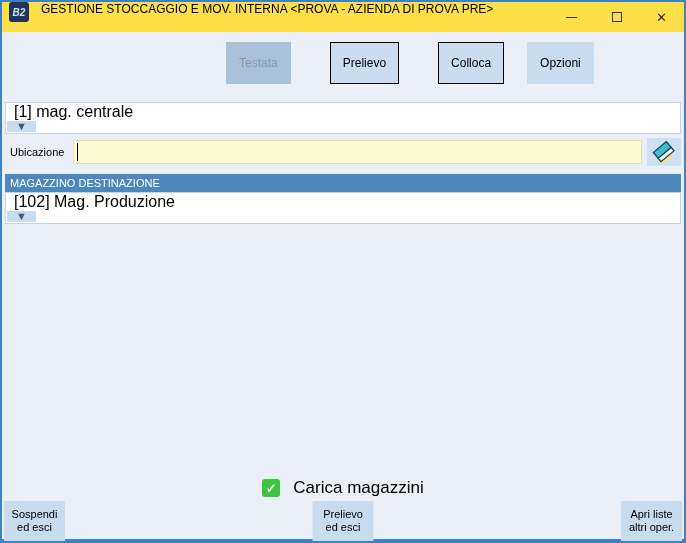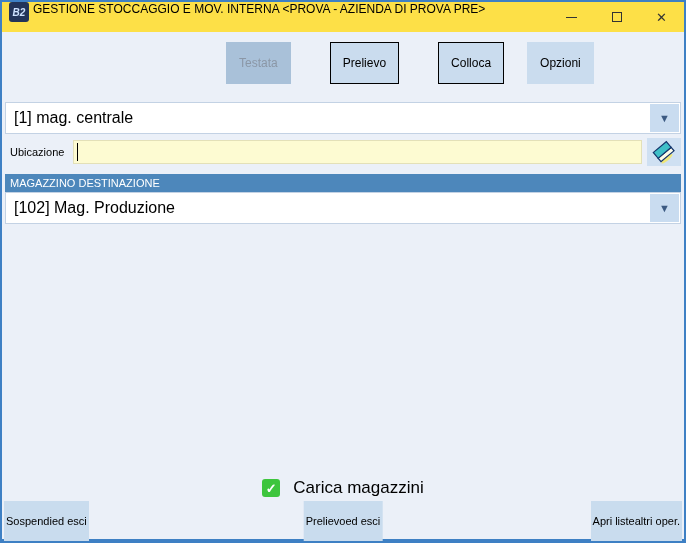--- a/index.html
+++ b/index.html
@@ -14,21 +14,21 @@
   
   .titlebar {
     height:30px; background:#fde047; flex:0 0 30px;
     display:flex; 
   }
   .app-icon {
     width:20px; height:20px; margin-left:7px; border-radius:3px;
     background:#233459; color:#cfe3ff; font-size:10px; font-style:italic; font-weight:bold;
     display:flex; align-items:center; justify-content:center;
   }
-  .window-title { margin-left:4px; font-size:12px; color:#000; white-space:nowrap; }
+  .window-title { margin-left:12px; font-size:12px; color:#000; white-space:nowrap; }
   .win-controls { margin-left:auto; display:flex; height:100%; }
   .win-btn { width:45px; height:100%; display:flex; align-items:center; justify-content:center; cursor:default; }
   .min-glyph { width:11px; height:0; border-top:1px solid #333; display:block; }
   .max-glyph { width:10px; height:10px; border:1px solid #333; display:block; }
   .close-glyph { font-size:13px; color:#333; line-height:1; }
   
   .content { position:relative; flex:1 1 auto; background:#ebf0f8; }
   
   .tabbar { position:absolute; left:224px; top:10px; display:flex; gap:23px; }
   .tab {
@@ -42,21 +42,21 @@
     position:absolute; left:3px; right:3px; height:18px;
     background:#4d87bb; color:#ffffff; font-size:11px;
     display:flex; align-items:center; padding-left:5px;
   }
   .hdr-partenza { top:52px; }
   .hdr-destinazione { top:142px; }
   
   .combo {
     position:absolute; left:3px; right:3px; height:32px;
     background:#ffffff; border:1px solid #c3d2e4;
-    display:flex; align-items:center;
+    display:flex; align-items:flex-start;flex-direction:column;
   }
   .combo-partenza { top:70px; }
   .combo-destinazione { top:160px; }
   .combo-value { font-size:16px; color:#000; padding-left:8px; flex:1; white-space:nowrap; overflow:hidden; }
   .combo-btn {
     width:29px; align-self:stretch; margin:1px; background:#c9dcf0;
     display:flex; align-items:center; justify-content:center; cursor:default;
   }
   .combo-arrow { font-size:11px; color:#3c5a82; line-height:1; }
   
@@ -79,21 +79,21 @@
   .checkbox {
     width:18px; height:18px; background:#3dc53d; border-radius:3px;
     display:flex; align-items:center; justify-content:center; cursor:default;
   }
   .check-mark { color:#ffffff; font-size:13px; font-weight:bold; line-height:1; }
   .checkbox-label { font-size:17px; color:#000; }
   
   .footer-btn {
     position:absolute; top:469px; height:40px; min-width:61px; background:#c9dcee;
     font-size:11px; color:#000; line-height:13px; text-align:center;
-    display:flex; flex-direction:row; align-items:center; justify-content:center;
+    display:flex; flex-direction:column; align-items:center; justify-content:center;
     padding:0 2px; cursor:default;
   }
   .btn-sospendi { left:2px; }
   .btn-cancella { left:50%; transform:translateX(-50%); }
   .btn-apri { right:2px; }
 </style>
 </head>
 <body>
 
 <div class="window">

